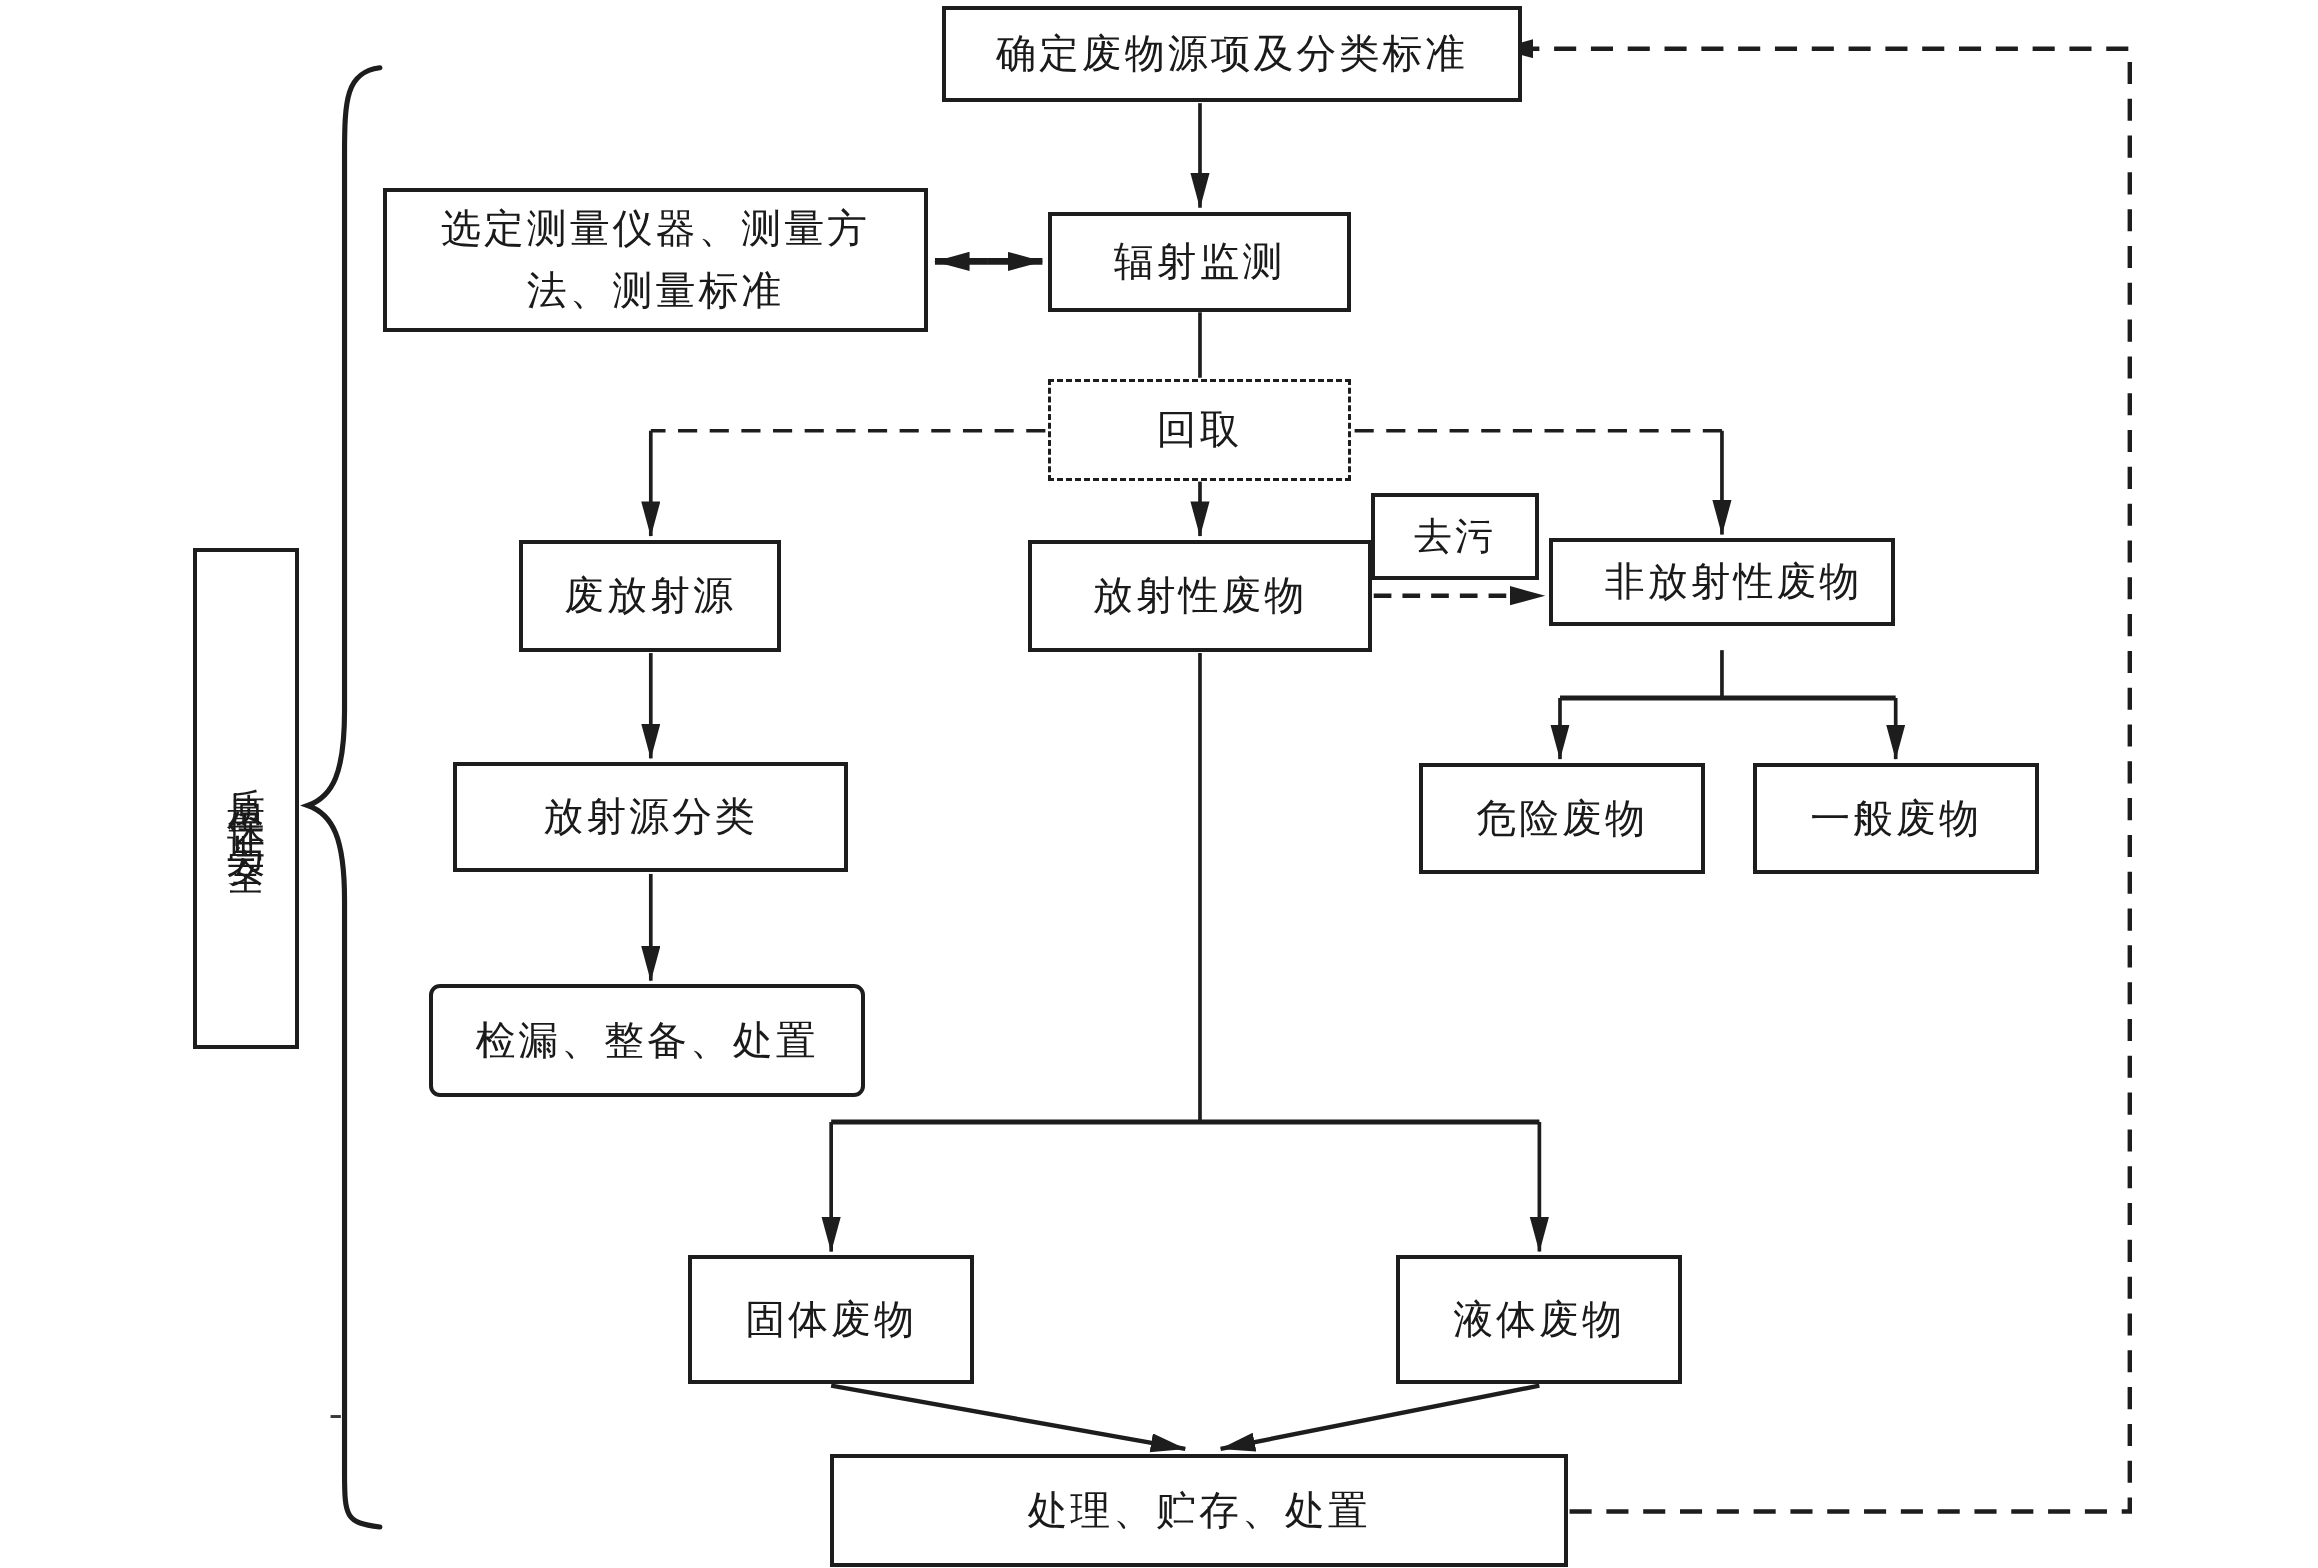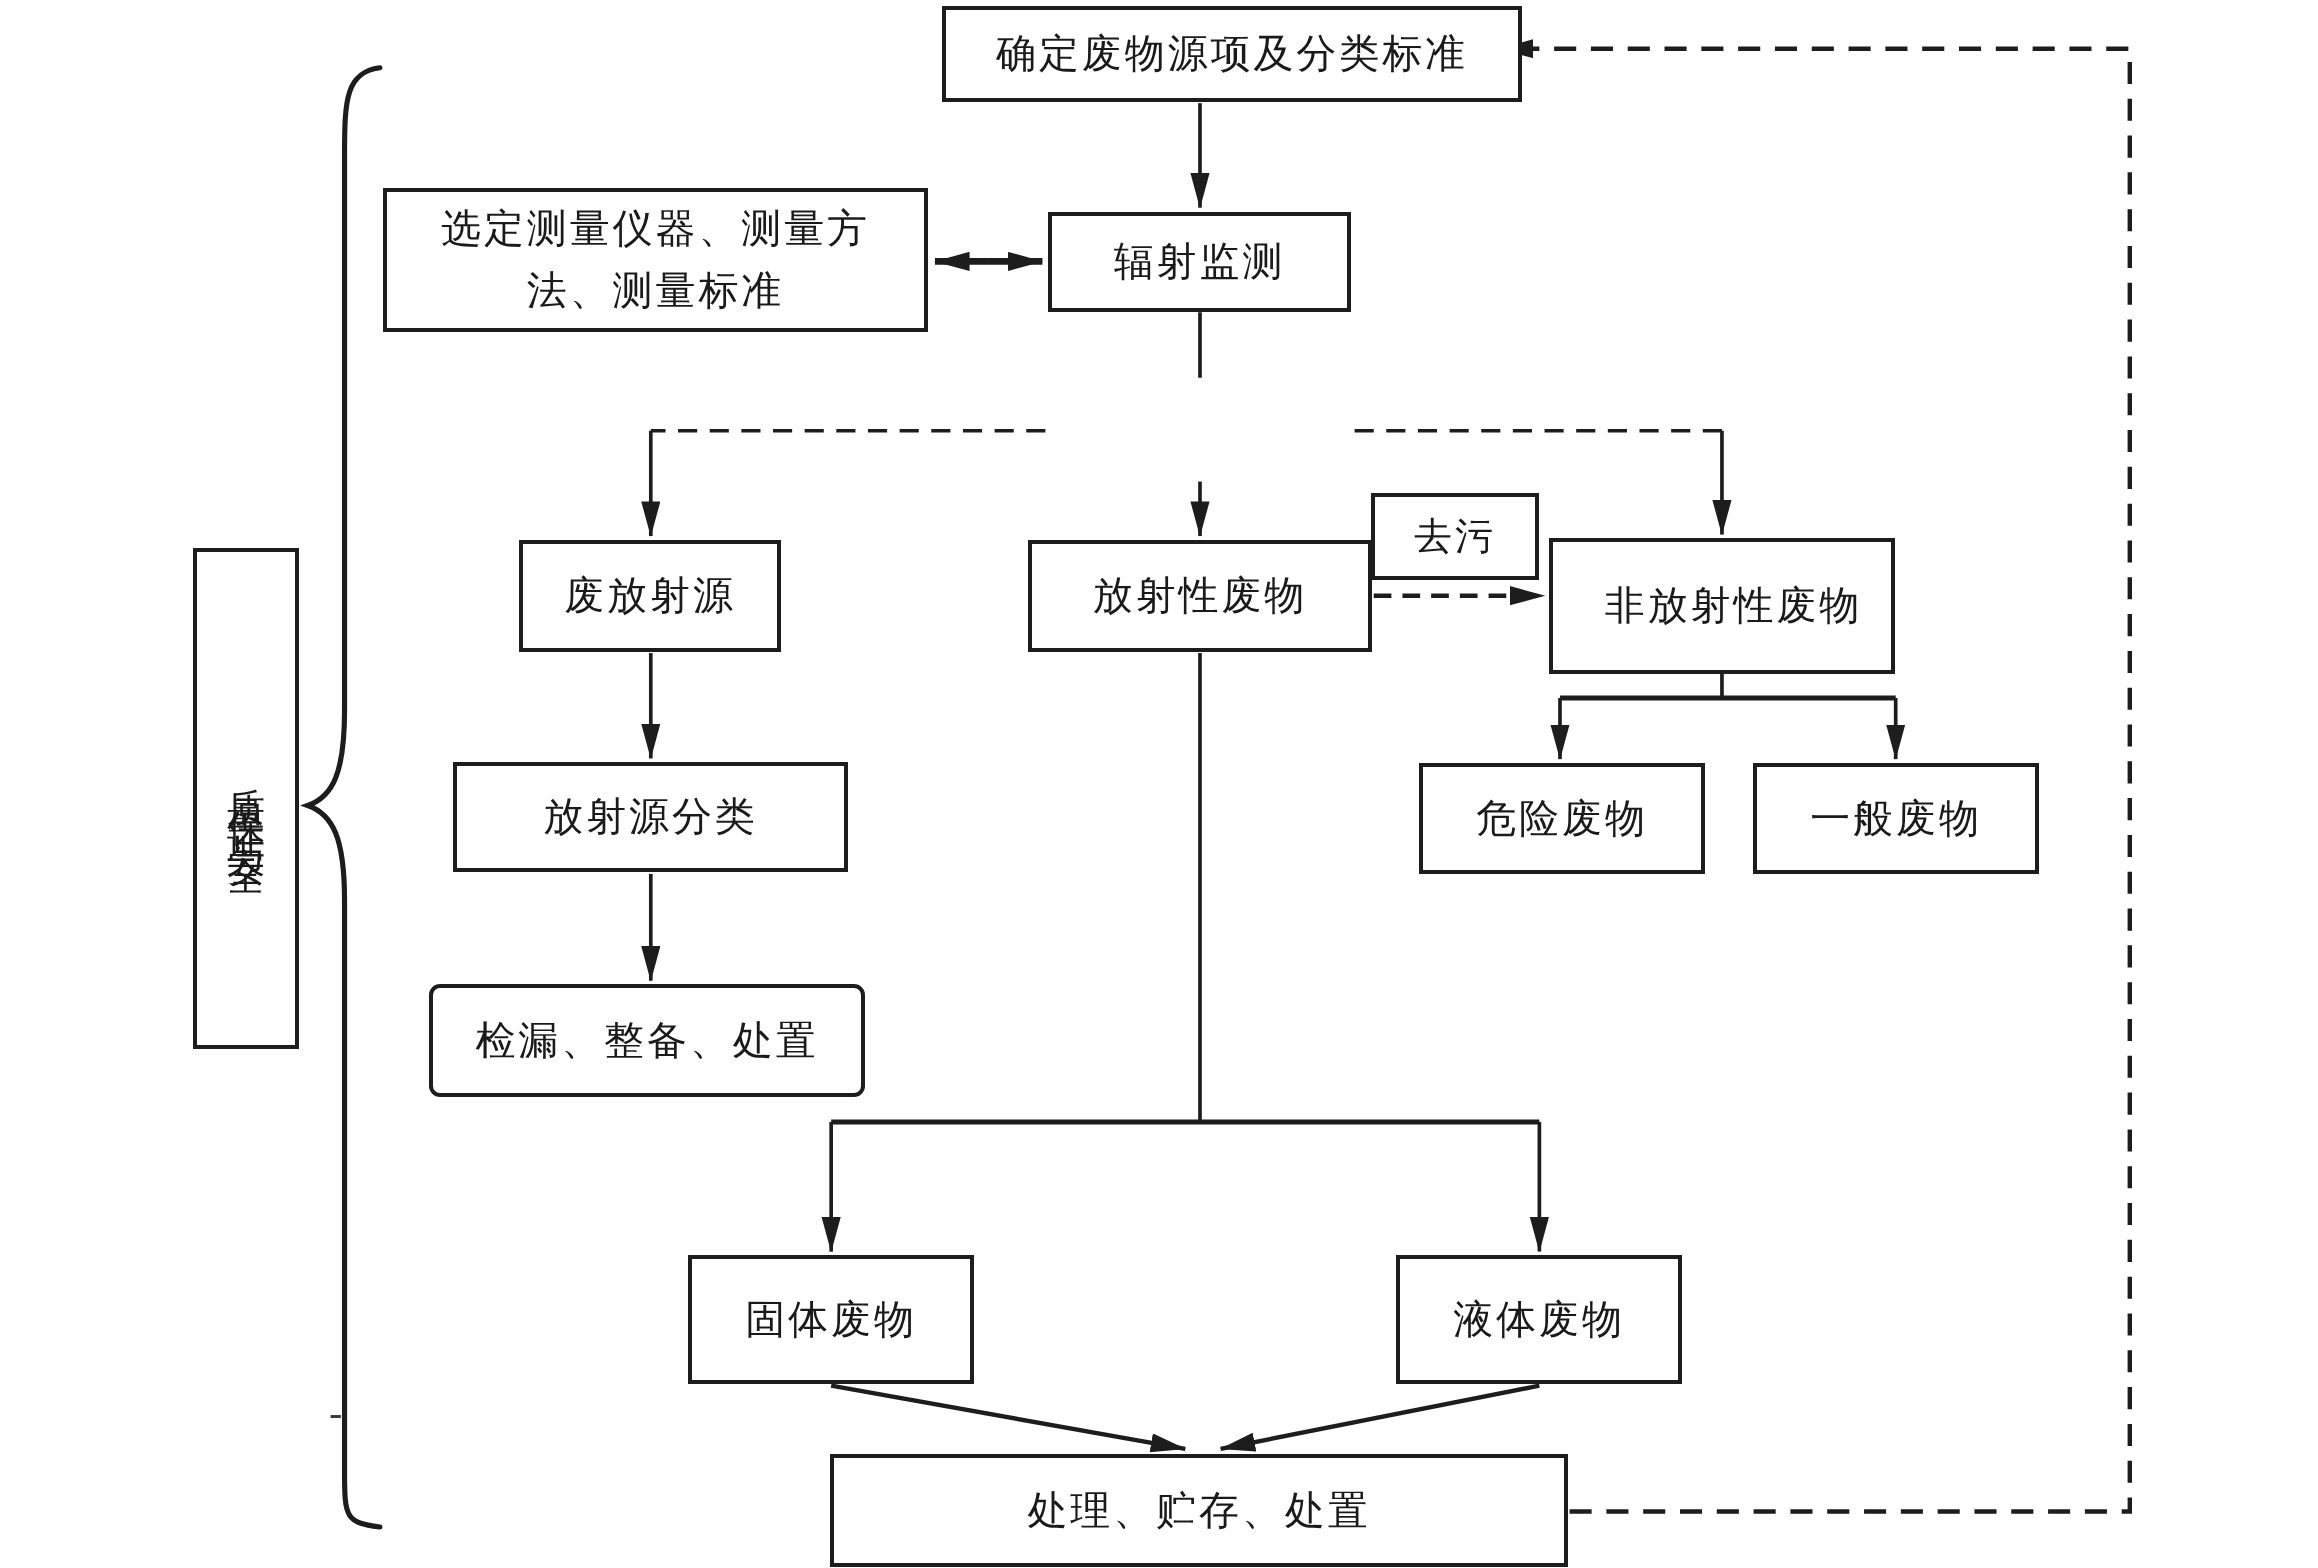--- a/index.html
+++ b/index.html
@@ -28,21 +28,21 @@
   }
   .node.dashed{border:3.7px dashed #1d1d1d;}
   
   .n-determine {left:910px;top:5.9px;   width:580px; height:96px;margin-left:32px;}
   .n-measure   {left:383px; top:188px; width:545px; height:144px;}
   .n-monitor   {left:1048px;top:212px; width:303px; height:100px;}
   .n-retrieve  {left:1048px;top:379px; width:303px; height:102px;}
   .n-wastesrc  {left:519px; top:540px; width:262px; height:112px;text-align:center;}
   .n-radio     {left:1028px;top:540px; width:344px; height:112px;}
   .n-decon     {left:1371px;top:493px; width:168px; height:87px;font-size:38px;}
-  .n-nonradio  {left:1549px;top:538px; width:346px; height:136px;padding-left:23px;}
+  .n-nonradio  {left:1549px;top:538px; width:346px; height:88px;padding-left:23px;}
   .n-srcclass  {left:453px; top:762px;width:395px; height:110px;}
   .n-hazard    {left:1419px;top:763px;width:286px; height:111px;}
   .n-general   {left:1753px;top:763px;width:286px; height:111px;}
   .n-leak      {left:429px; top:984px;width:436px; height:113px;border-radius:11px;}
   .n-solid     {left:688px; top:1255px;width:286px; height:129px;}
   .n-liquid    {left:1396px;top:1255px;width:286px; height:129px;}
   .n-treat     {left:830px;top:1454px;width:738px;height:113px;}
   .n-qa{
     left:193px;top:548px;width:106px;height:501px;
     writing-mode:vertical-rl;
@@ -112,20 +112,23 @@
 
   <div class="node n-measure">
     <div>选定测量仪器、测量方</div>
     <div>法、测量标准</div>
   </div>
 
   <div class="node n-monitor">
     <span>辐射监测</span>
   </div>
 
+  <div class="node dashed n-retrieve">
+    <span>回取</span>
+  </div>
 
   <div class="node n-wastesrc">
     <span>废放射源</span>
   </div>
 
   <div class="node n-radio">
     <span>放射性废物</span>
   </div>
 
   <div class="node n-decon">

